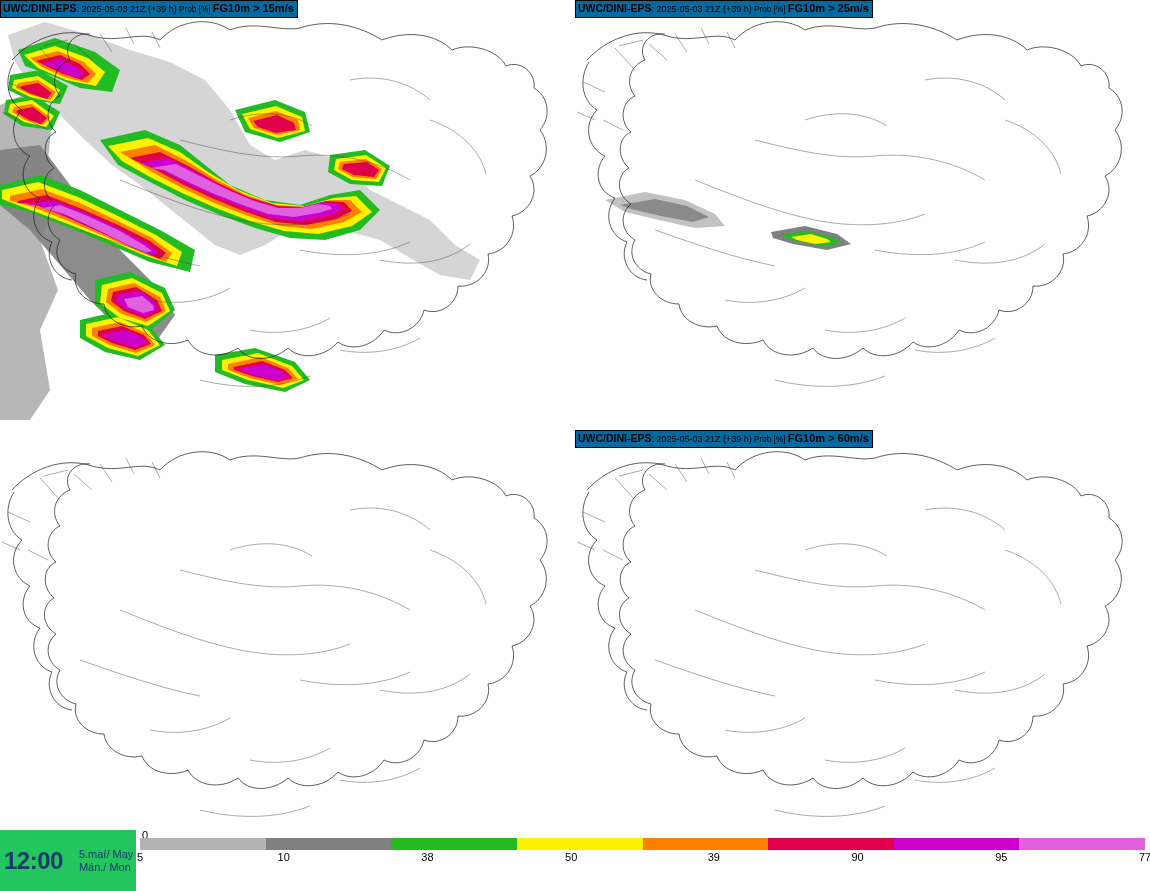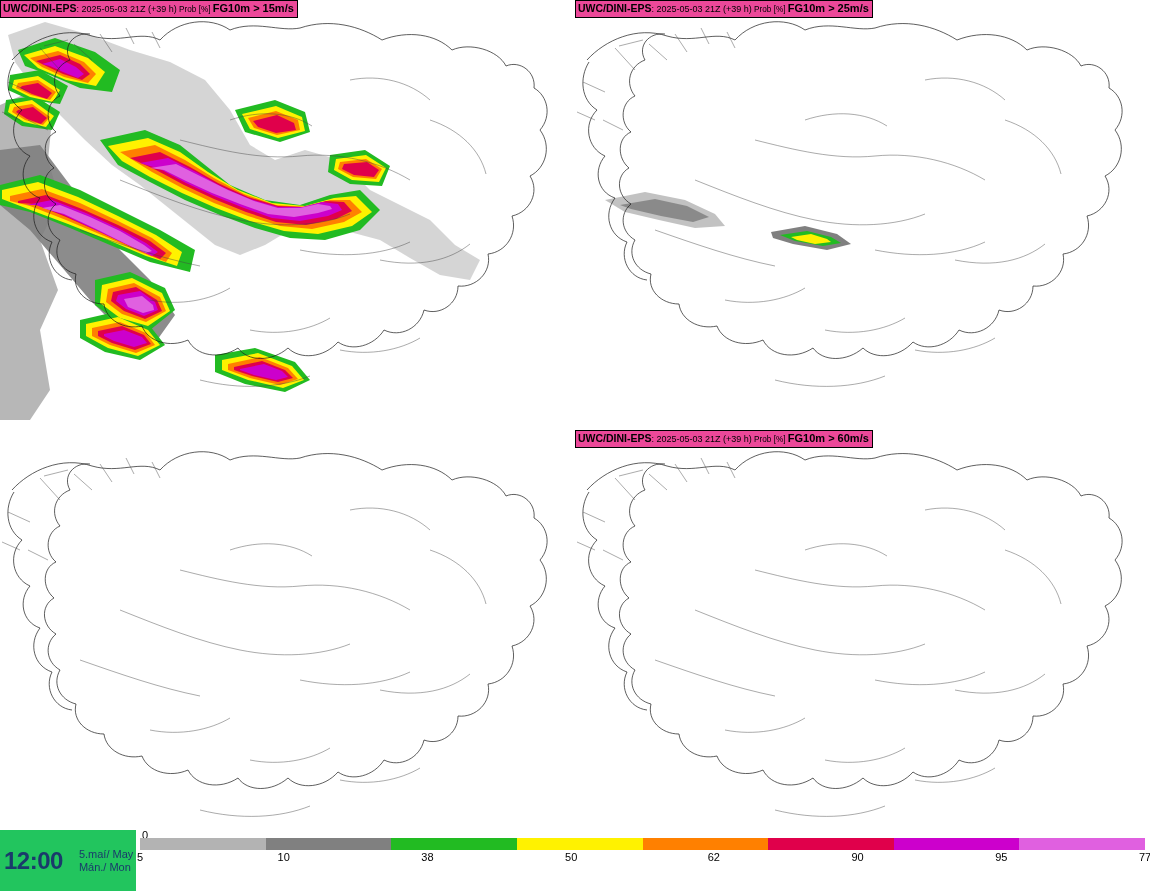--- a/index.html
+++ b/index.html
@@ -26,21 +26,21 @@
   .panel {
     position: relative;
     overflow: hidden;
     background: #ffffff;
   }
   .panel-title {
     position: absolute;
     left: 0;
     top: 0;
     z-index: 20;
-    background: #ec4899;
+    background: #0369a1;
     border: 1px solid #000000;
     padding: 1px 3px 1px 2px;
     font-size: 10.5px;
     line-height: 12px;
     white-space: nowrap;
     color: #000000;
   }
   .panel:nth-child(2) .panel-title,
   .panel:nth-child(4) .panel-title {
     left: 0px;
@@ -294,19 +294,19 @@
         <div class="seg" style="background: rgb(255, 128, 0);"></div>
         <div class="seg" style="background: rgb(224, 0, 75);"></div>
         <div class="seg" style="background: rgb(204, 0, 204);"></div>
         <div class="seg" style="background: rgb(224, 96, 224);"></div>
       </div>
     <div class="scale-labels" id="scale-labels">
         <span style="left: 0%;">5</span>
         <span style="left: 14.3%;">10</span>
         <span style="left: 28.6%;">38</span>
         <span style="left: 42.9%;">50</span>
-        <span style="left: 57.1%;">62</span>
+        <span style="left: 57.1%;">39</span>
         <span style="left: 71.4%;">90</span>
         <span style="left: 85.7%;">95</span>
         <span style="left: 100%;">77</span>
       </div>
   </div>
 </div>
 
 </body></html>

